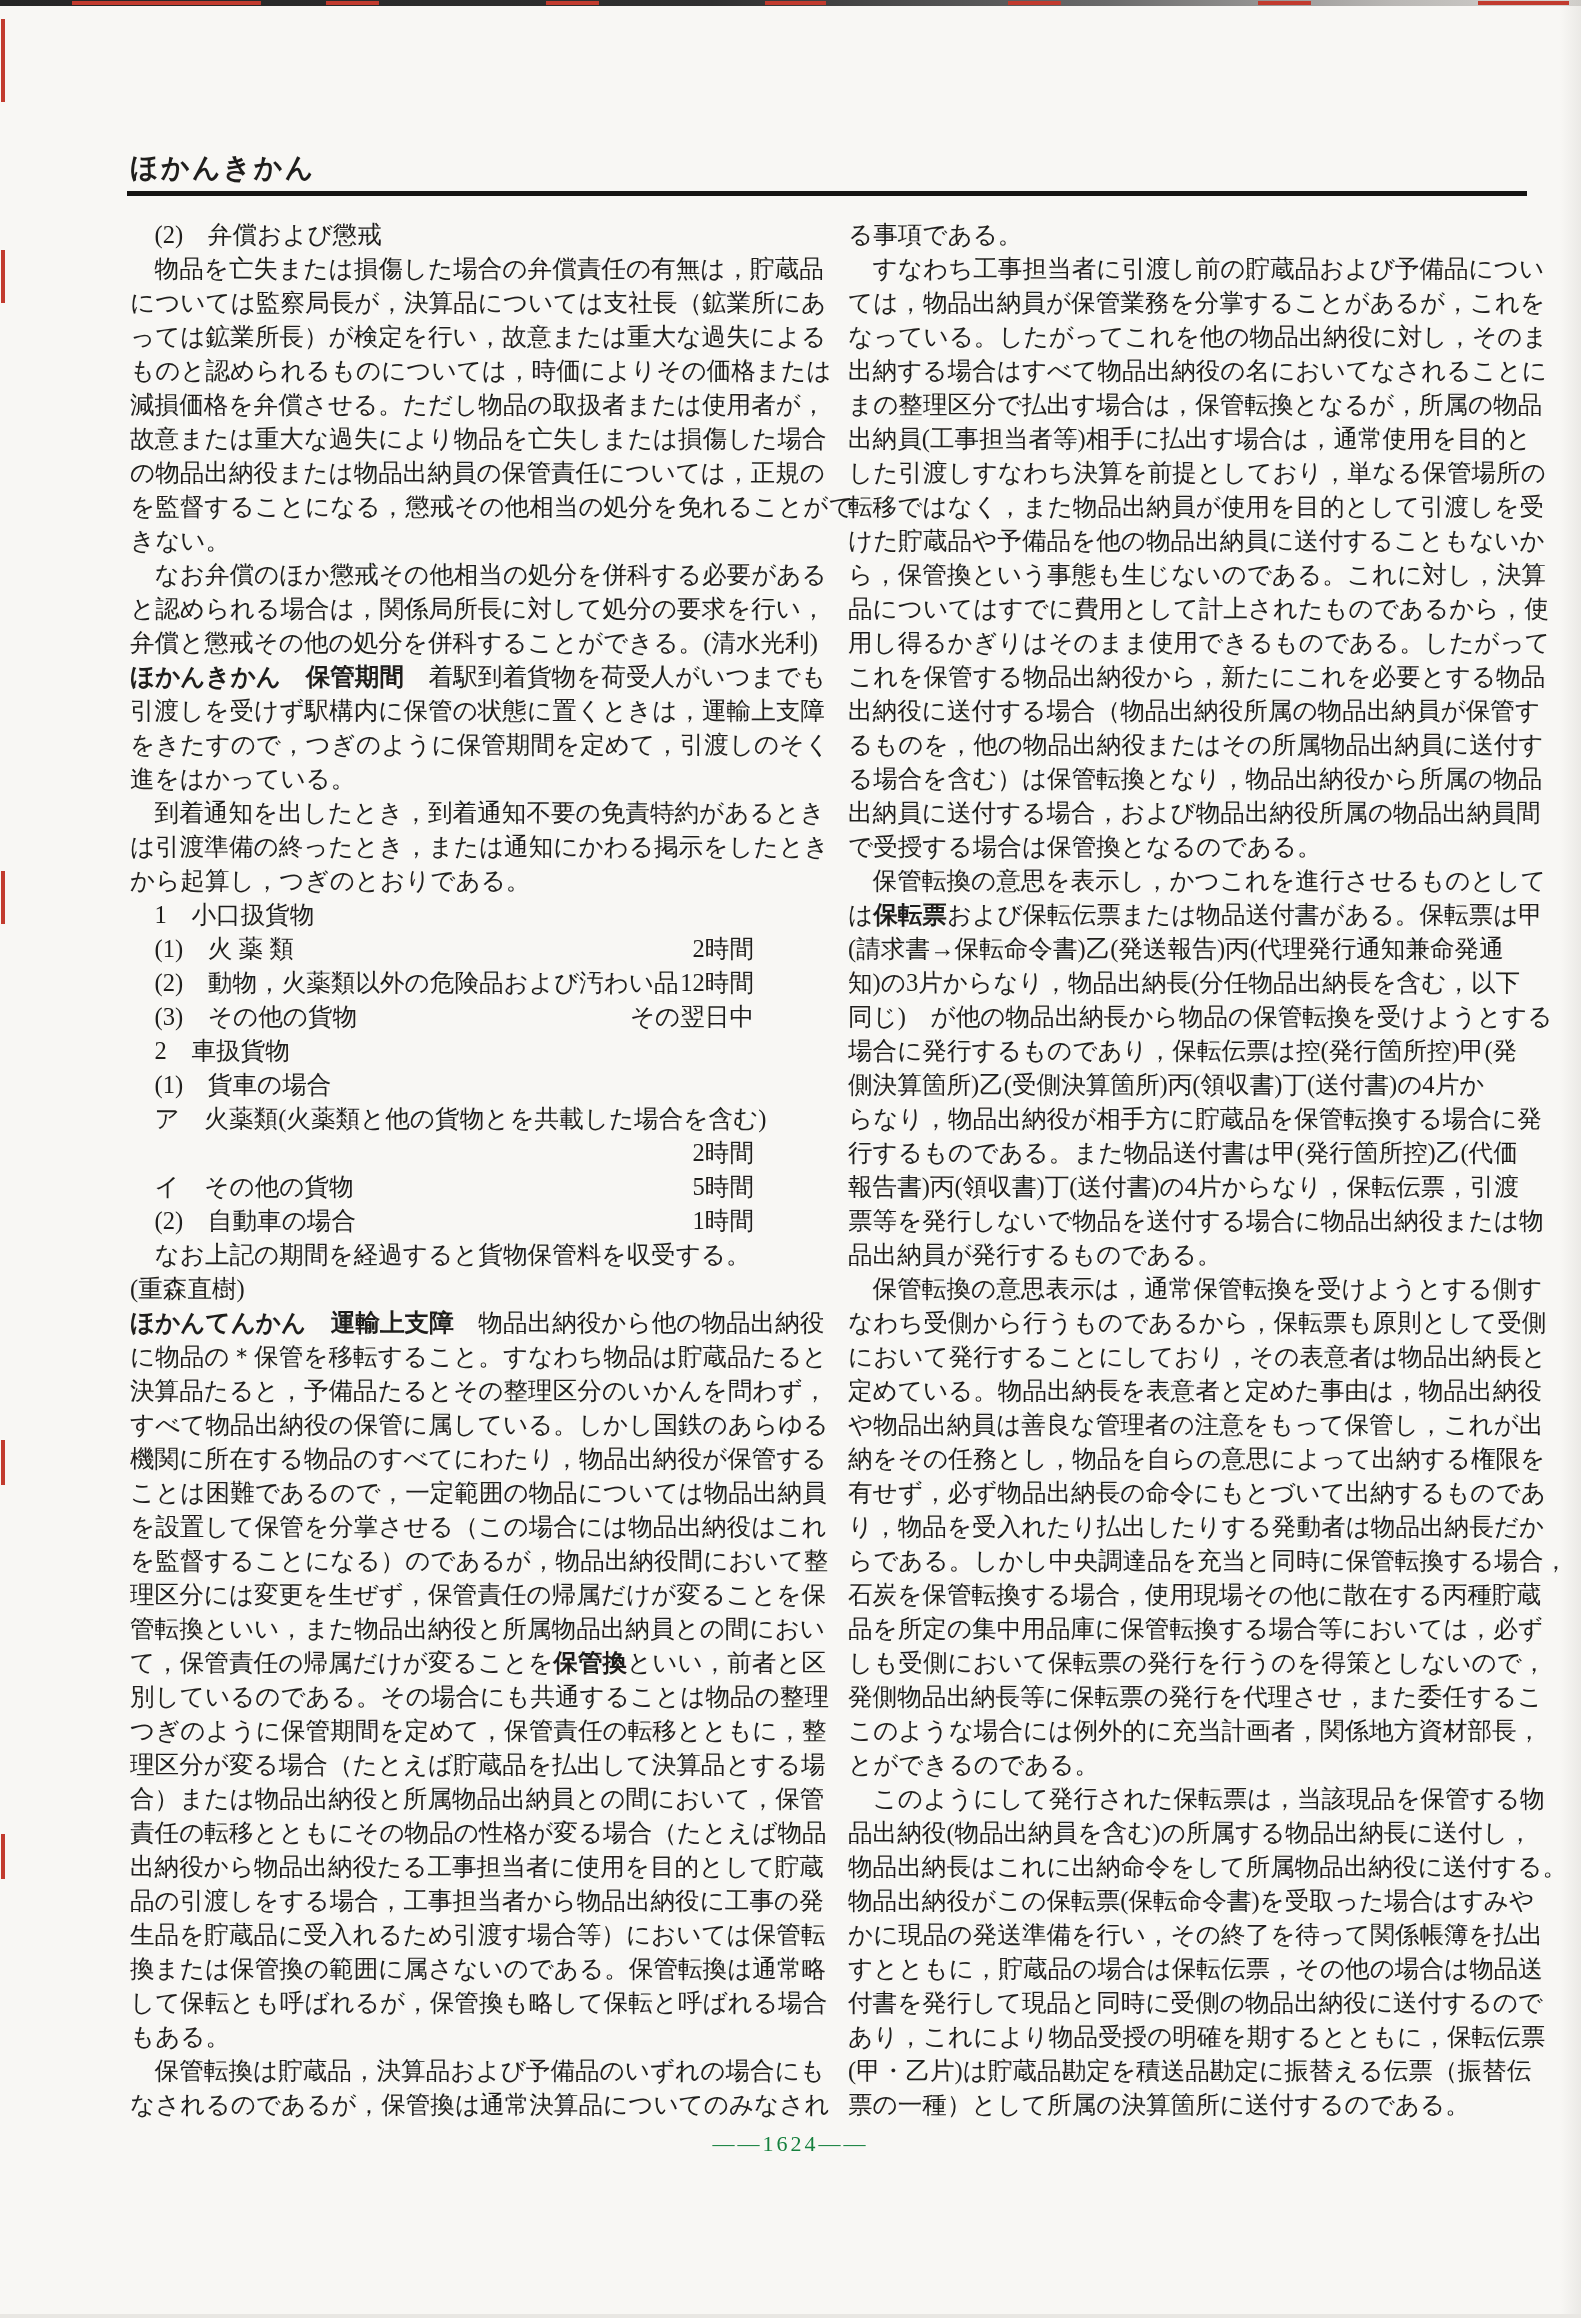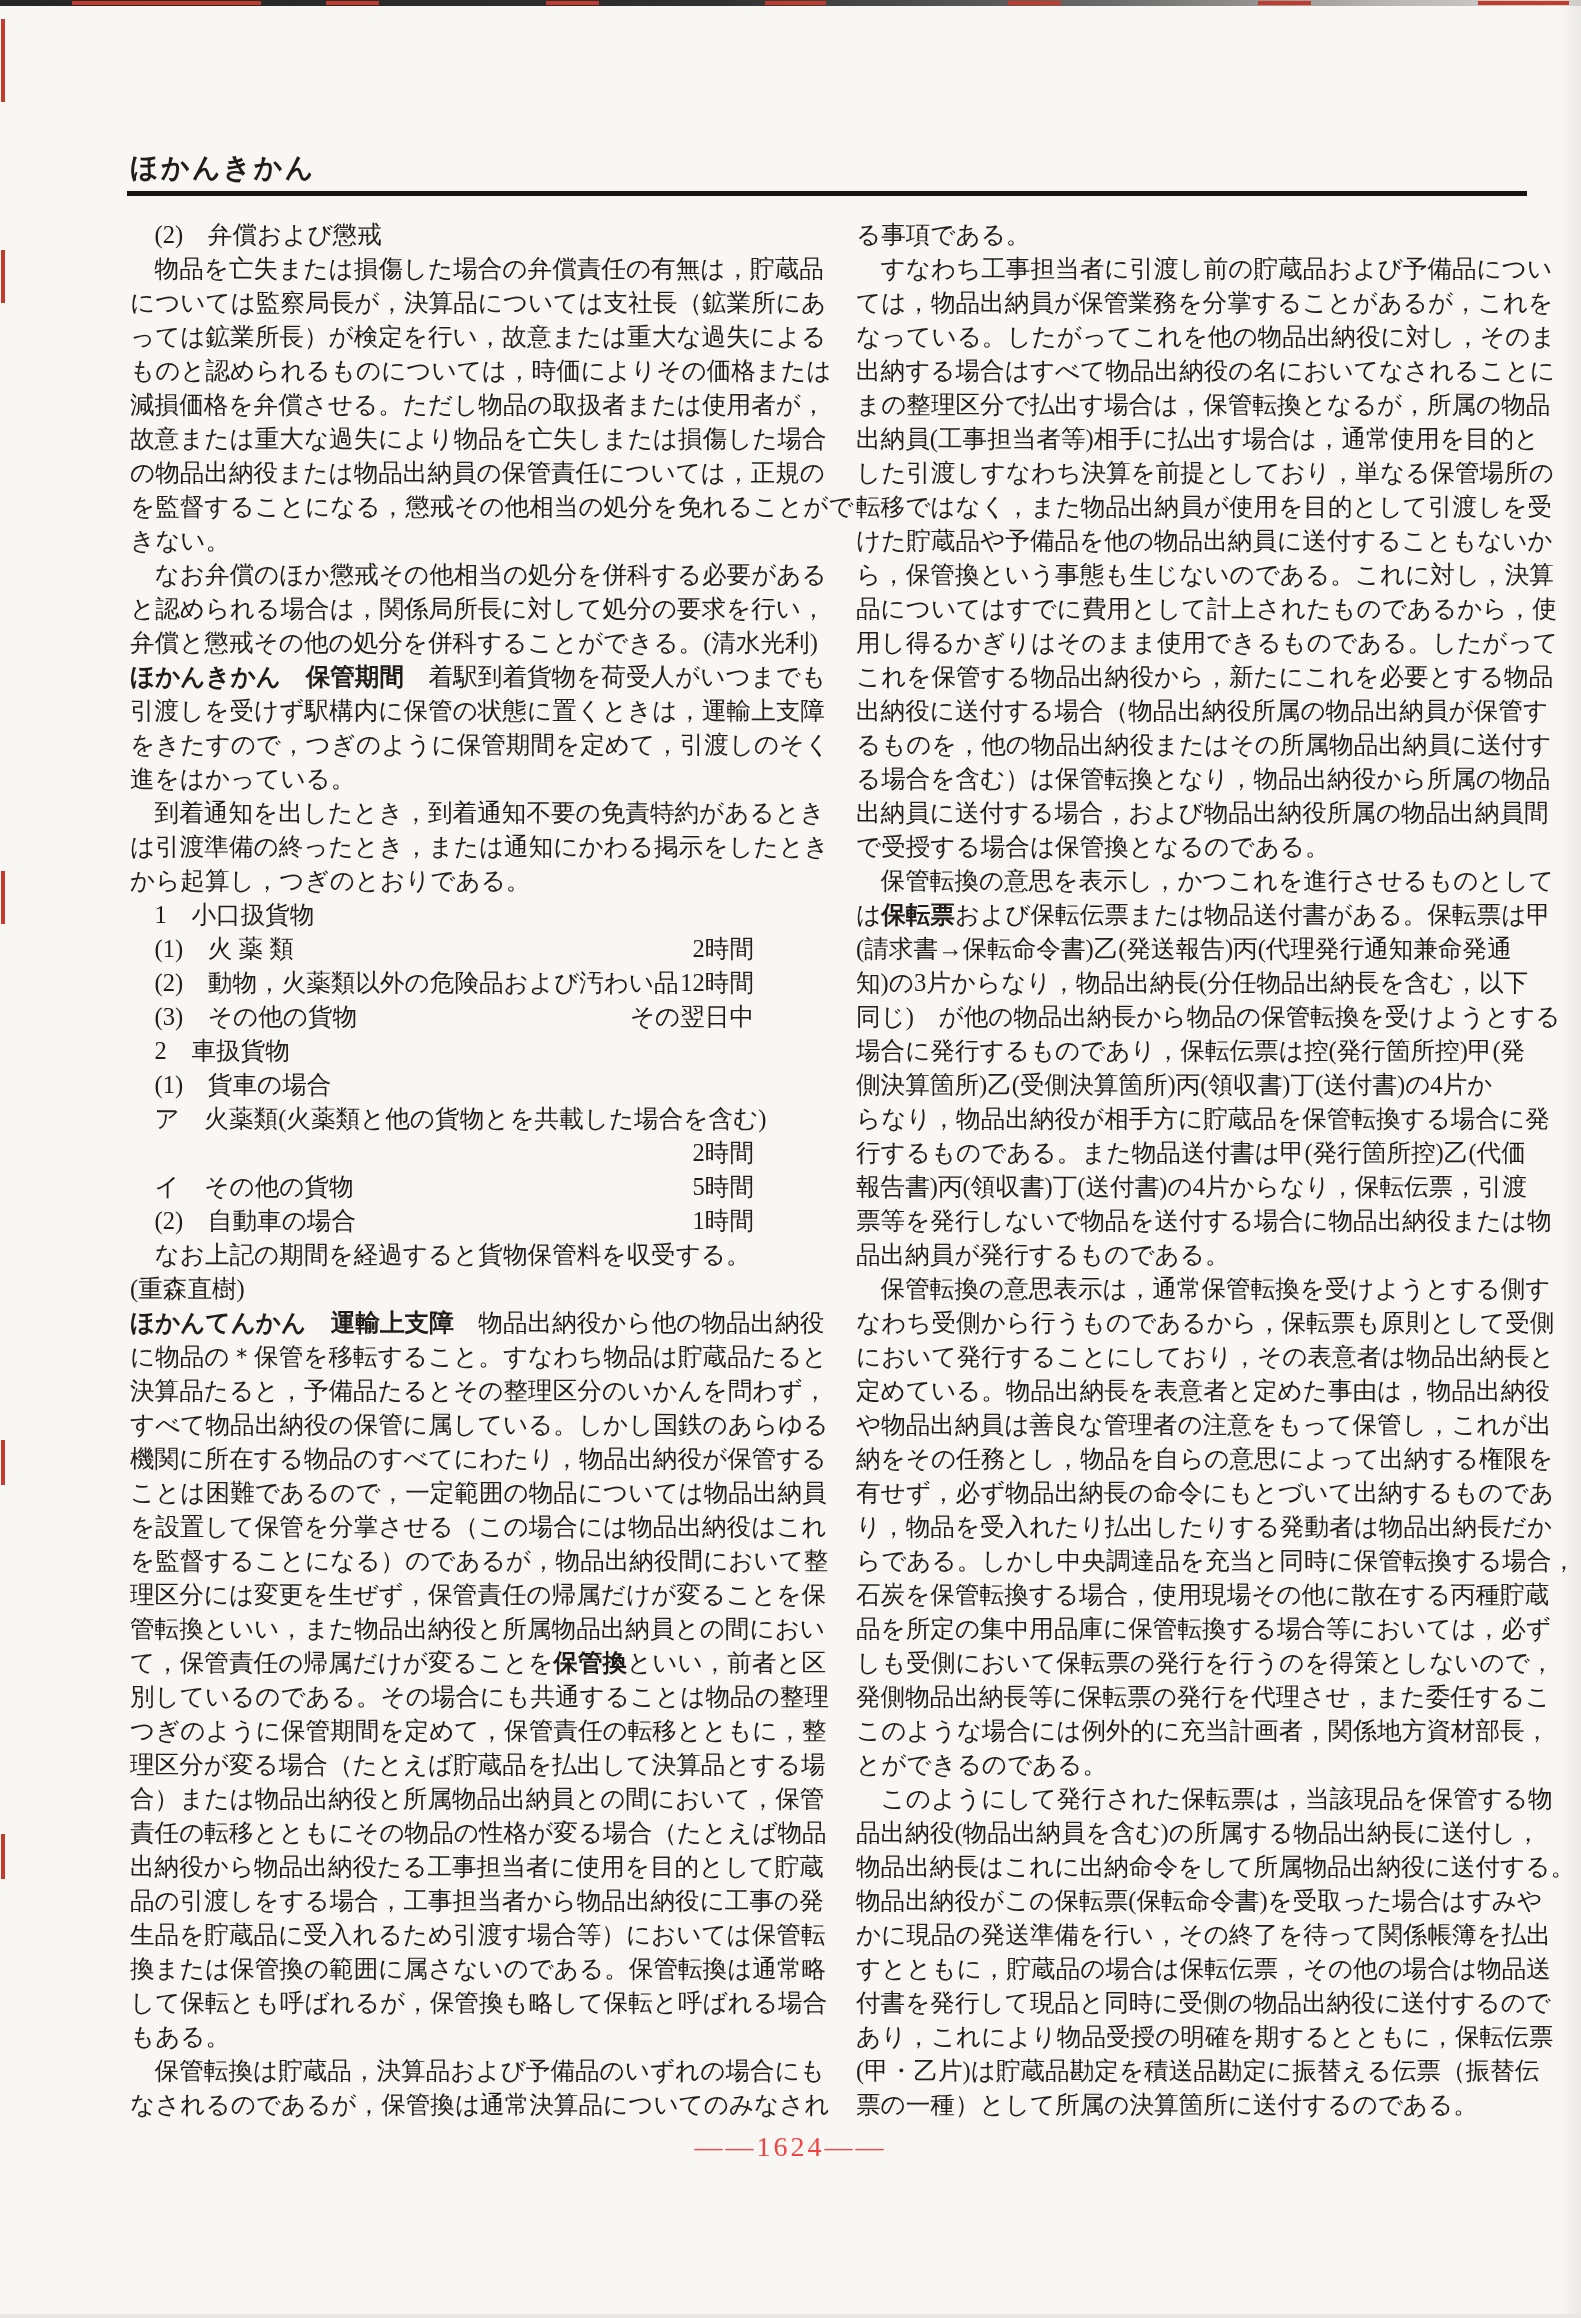--- a/index.html
+++ b/index.html
@@ -42,39 +42,39 @@
     font-family:"Liberation Sans",sans-serif;
     font-weight:bold;font-size:28px;letter-spacing:2.3px;
   }
   .header-rule{
     position:absolute;left:127px;top:191px;width:1400px;height:5.3px;
     background:#161513;
   }
 
   .columns{
     position:absolute;left:130px;top:218px;width:1398px;
-    display:flex;gap:40px;justify-content:space-between;
+    display:flex;gap:32px;justify-content:space-between;
   }
   .col{
     width:686px;
     font-size:24.6px;
     line-height:34px;
   }
   .line{
     display:flex;justify-content:space-between;
     white-space:pre;height:34px;overflow:visible;
   }
   .lt{white-space:pre;}
   .rv{white-space:pre;padding-right:62px;}
   .b{font-weight:bold;}
   .g{font-family:"Liberation Sans",sans-serif;}
 
   .pagenum{
     position:absolute;left:0;top:2131px;width:1581px;
-    text-align:center;font-size:28px;letter-spacing:3px;color:#ef4444;
+    text-align:center;font-size:22px;letter-spacing:3px;color:#15803d;
   }
 </style>
 </head>
 <body>
 
 <div class="page">
 
   <div class="scan-edge"></div>
   <div class="page-right-shade"></div>
 

